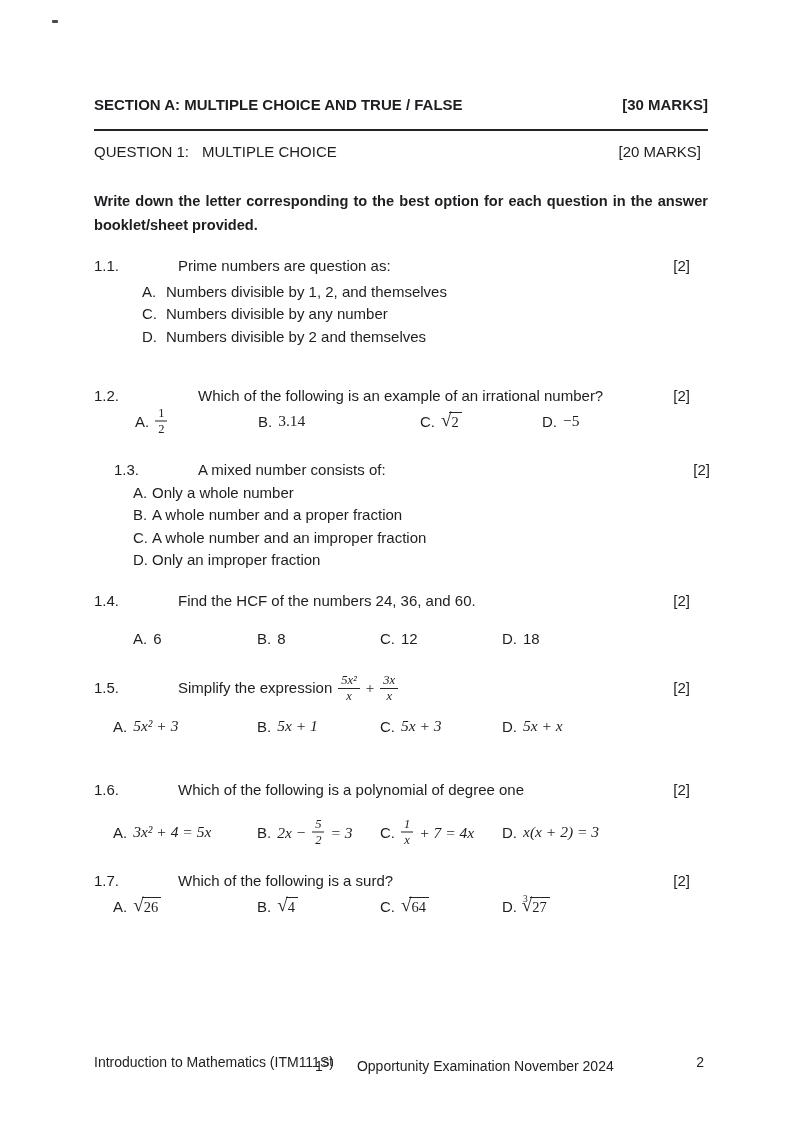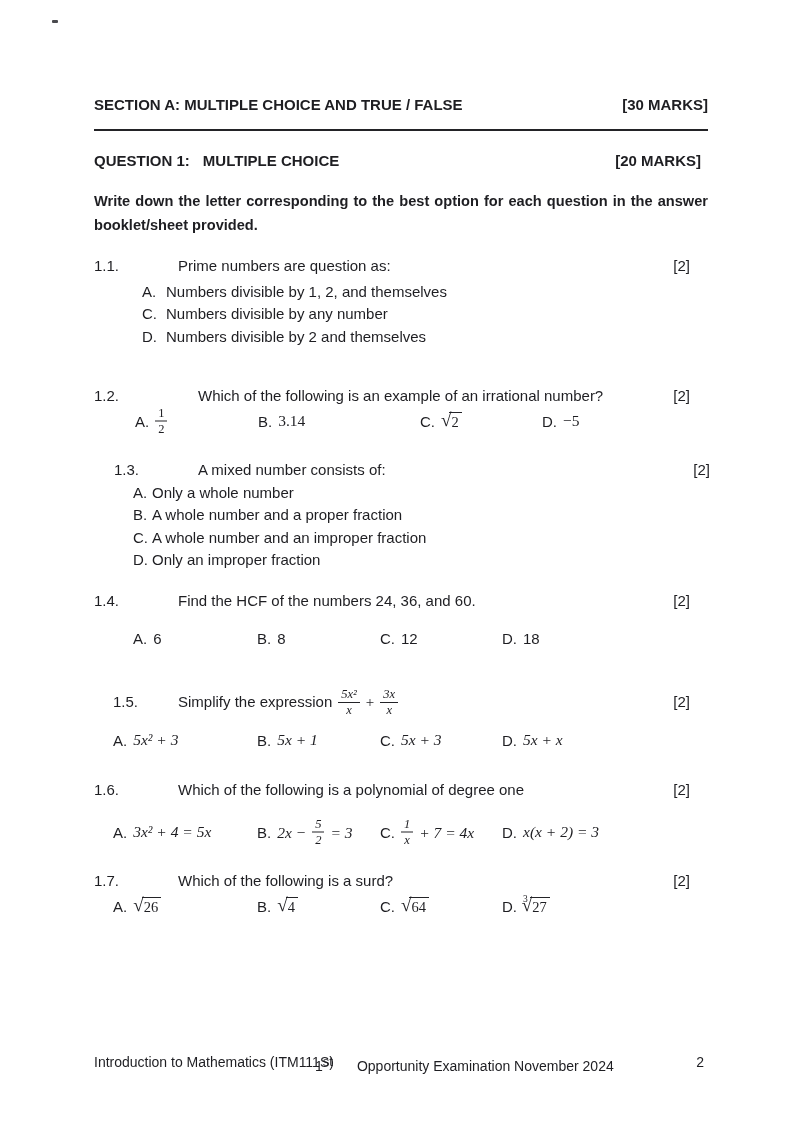--- a/index.html
+++ b/index.html
@@ -15,37 +15,37 @@
   }
   .speck { position: absolute; left: 52px; top: 20px; width: 6px; height: 3px; background: #4a4a4e; border-radius: 1px; }
   .cb { position: absolute; left: 94px; width: 614px; }
 
   
   .sec-head {
     top: 96px; display: flex; justify-content: space-between;
     font-weight: bold; line-height: 17px;
     border-bottom: 2px solid #232327; padding-bottom: 16px;
   }
-  .q1-head { top: 152px; display: flex; justify-content: space-between; font-weight: bold; line-height: 17px; }
+  .q1-head { top: 143px; display: flex; justify-content: space-between; font-weight: normal; line-height: 17px; }
   .q1-left .q1-title { margin-left: 13px; }
   .q1-head .hd-marks { padding-right: 7px; }
 
   
   .instruction { top: 189px; font-weight: bold; font-size: 14.6px; line-height: 24px; }
   .instr-line1 { display: block; text-align: justify; text-align-last: justify; }
   .instr-line2 { display: block; }
 
   
   .q-row { display: flex; align-items: flex-start; line-height: 20px; gap: 40px; }
   .q-num { width: 44px; flex-shrink: 0; }
   .q-text { flex: 1; }
   .q-marks { margin-left: auto; padding-right: 18px; flex-shrink: 0; }
 
   .q11 { top: 256px; } .q12 { top: 386px; } .q13 { top: 460px; margin-left: 20px; }
-  .q14 { top: 591px; } .q15 { top: 684px; text-align: right; } .q16 { top: 780px; } .q17 { top: 871px; }
+  .q14 { top: 591px; } .q15 { top: 670px; } .q16 { top: 780px; } .q17 { top: 871px; }
 
   .q12 .q-num { width: 64px; }
 
   
   .opts-list { line-height: 22.4px; }
   .q11 .opts-list { margin-top: 5px; padding-left: 48px; }
   .q13 .opts-list { margin-top: 2px; padding-left: 19px; }
   .opts-list .letter { display: inline-block; min-width: 24px; }
   .q13 .opts-list .letter { min-width: 19px; }
 

